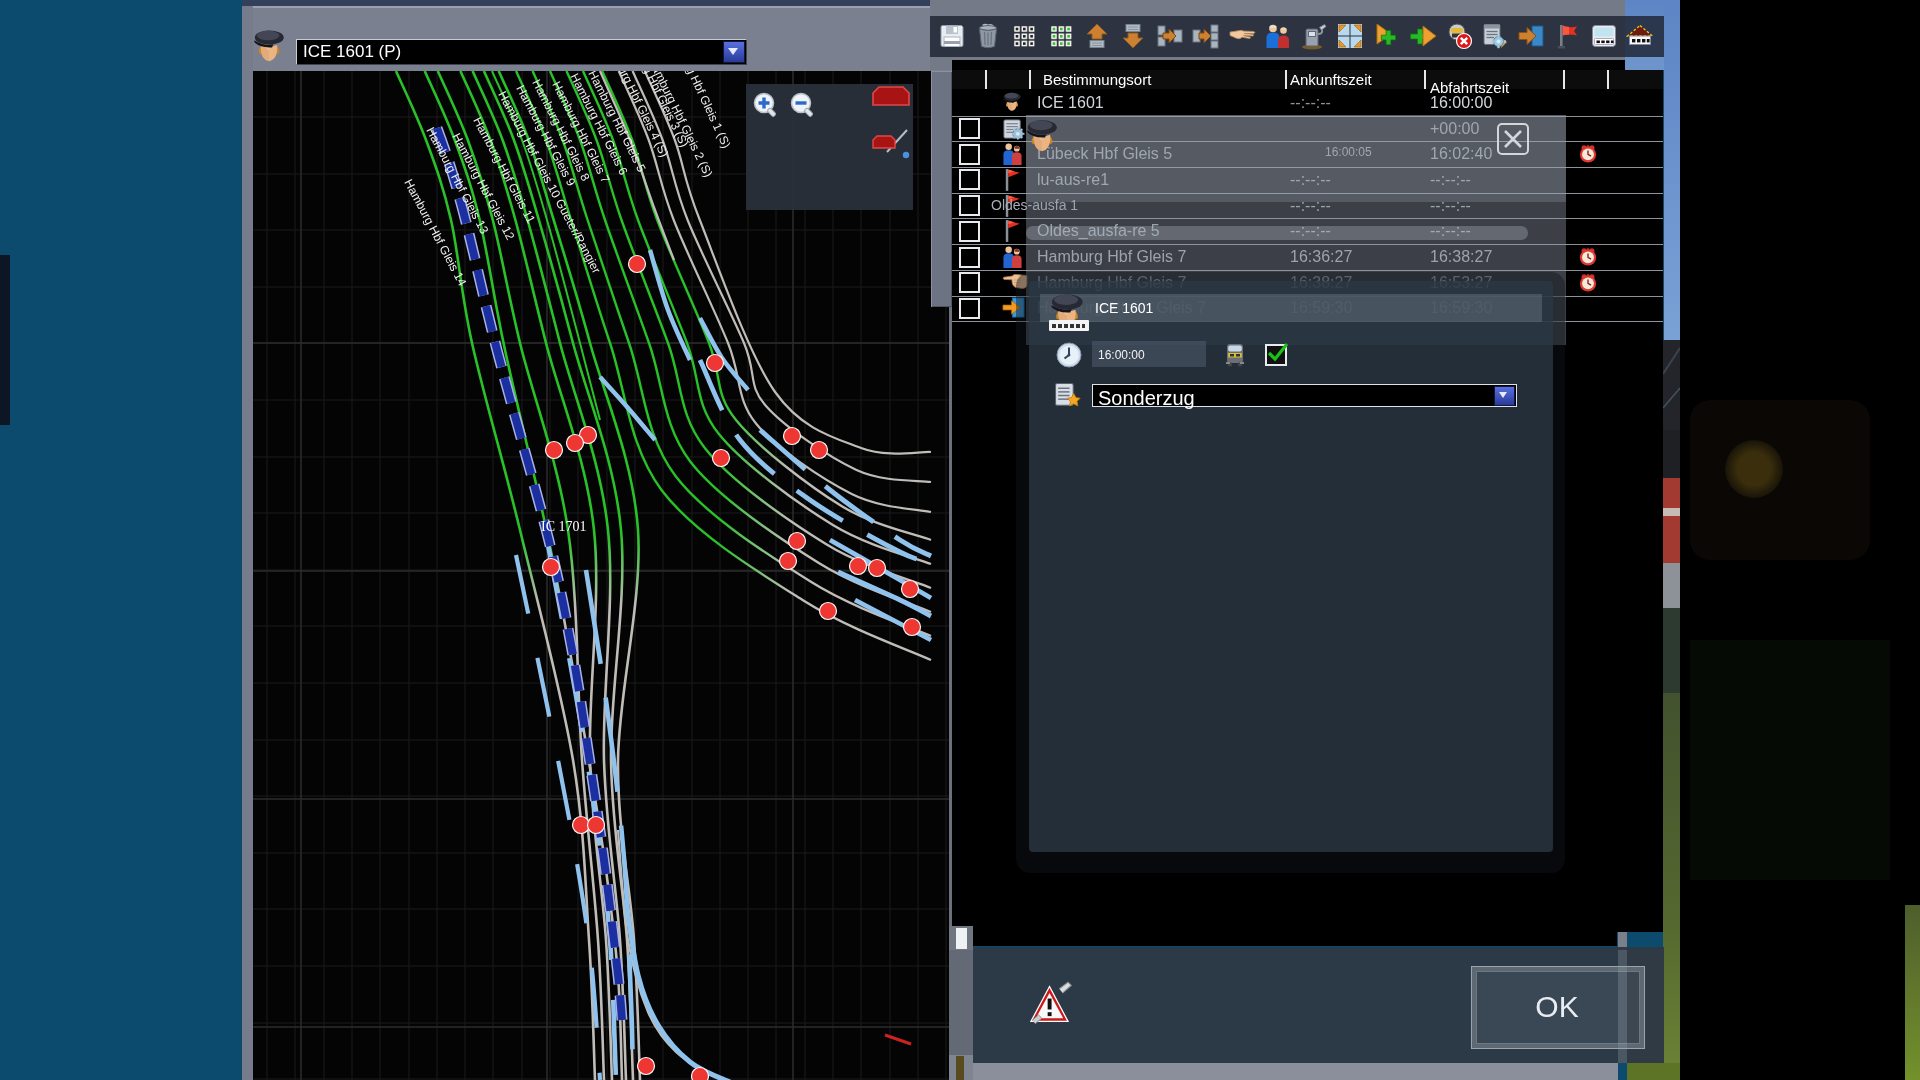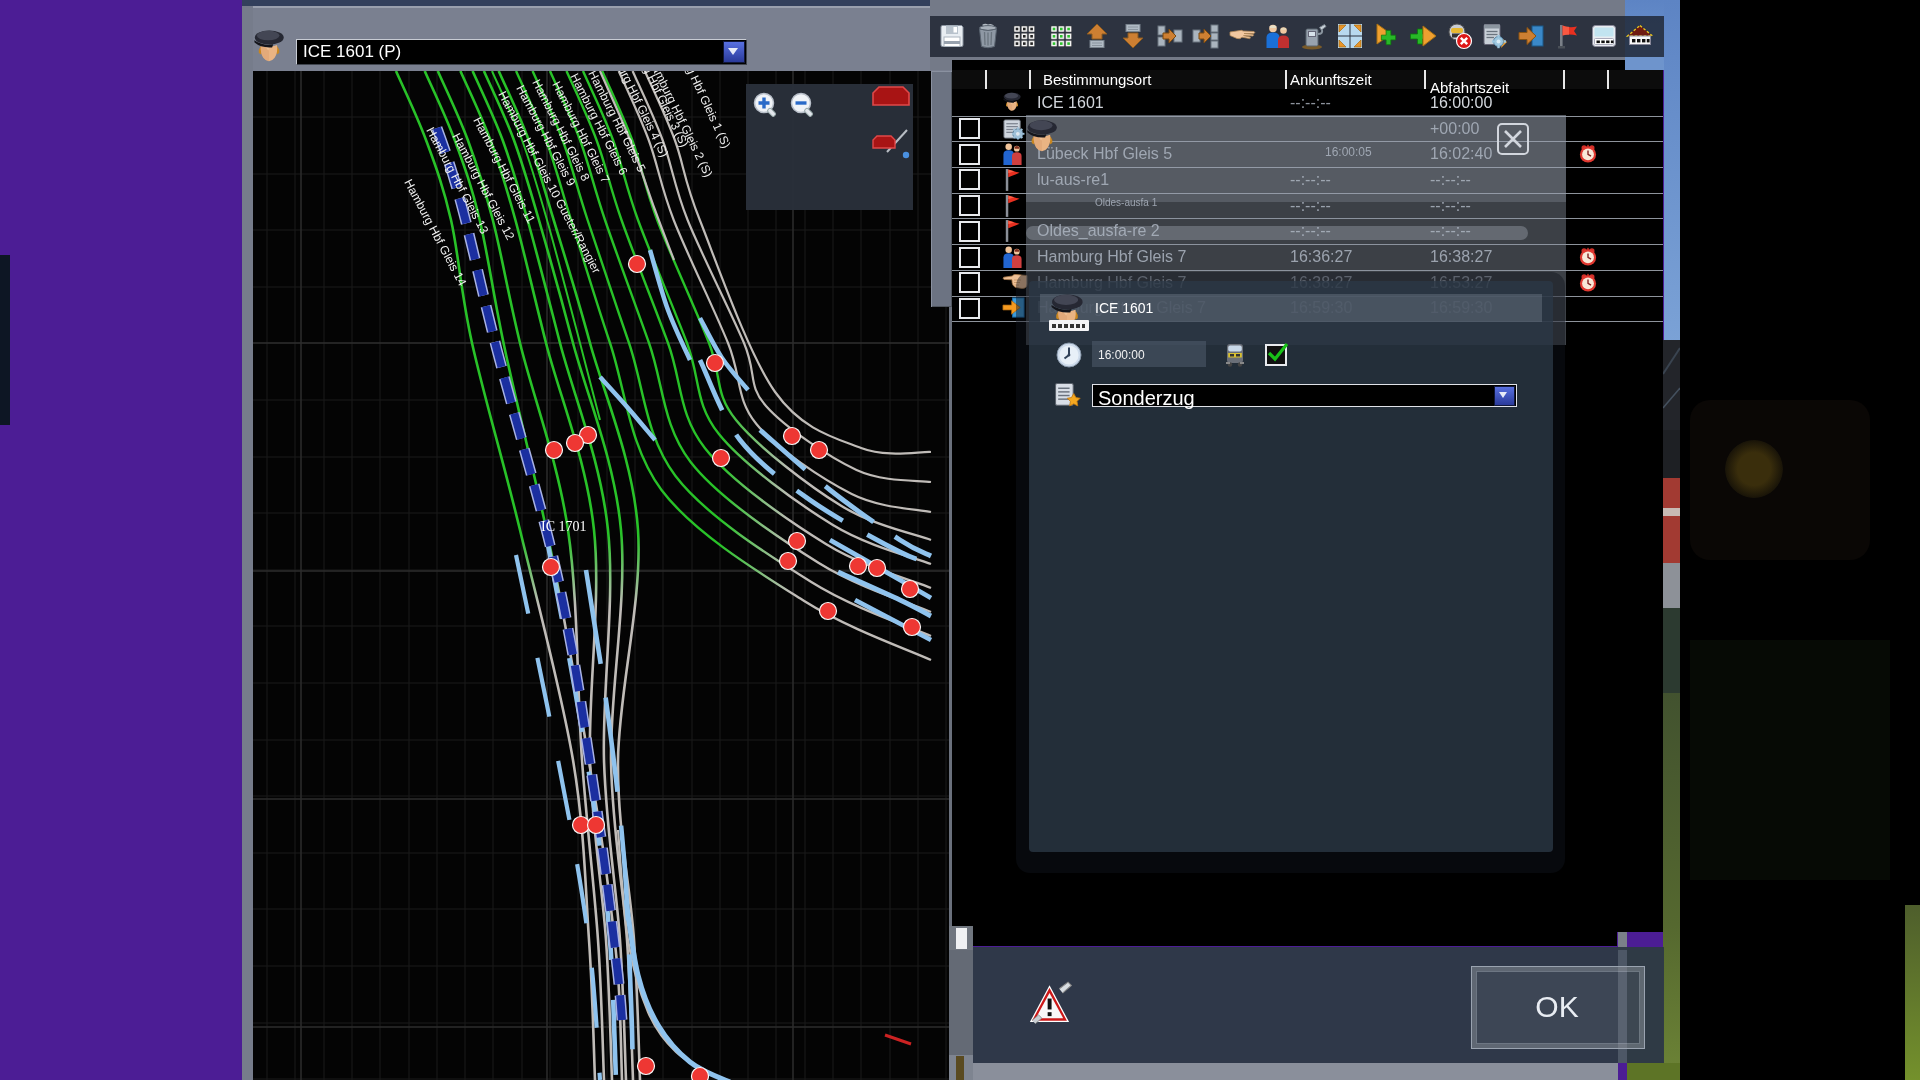--- a/index.html
+++ b/index.html
@@ -1,16 +1,16 @@
 <!DOCTYPE html>
 <html><head>
 <meta charset="utf-8">
 <style>
   html,body{margin:0;padding:0;background:#000;}
-  #root{position:relative;width:1920px;height:1080px;overflow:hidden;background:#4c1d95;
+  #root{position:relative;width:1920px;height:1080px;overflow:hidden;background:#0c4a6e;
         font-family:"Liberation Sans",sans-serif;}
   .abs{position:absolute;}
 </style>
 </head>
 <body>
 <div id="root">
 
 <div class="abs" style="left:242px;top:0;width:713px;height:7px;background:#33405c;"></div>
 
 <div class="abs" style="left:1664px;top:0;width:16px;height:345px;background:linear-gradient(#5d84c4,#7ba2d6);"></div>
@@ -488,31 +488,31 @@
         <div class="abs" style="left:1037px;top:171px;font-size:16px;color:#a8aeb8;">lu-aus-re1</div>
         <div class="abs" style="left:1290px;top:171px;font-size:16px;color:#a8aeb8;">--:--:--</div>
         <div class="abs" style="left:1430px;top:171px;font-size:16px;color:#a8aeb8;">--:--:--</div>
         <div class="abs" style="left:952px;top:218px;width:711px;height:1px;background:#8d939b;"></div>
         <div class="abs" style="left:959px;top:195px;width:17px;height:17px;border:2px solid #e8eaee;background:#000;"></div>
         <div class="abs" style="left:1002px;top:194px;"><svg width="19" height="23" viewBox="0 0 20 24">
 <rect x="4" y="1" width="2.6" height="23" fill="#8a8f98"></rect>
 <path d="M6.6 1.5 L18.5 5 L6.6 9.5 Z" fill="#e83020"></path>
 <path d="M6.6 1.5 L13 3.4 L6.6 5.5 Z" fill="#ff6a50" opacity="0.8"></path>
 </svg></div>
-        <div class="abs" style="left:1095px;top:197px;font-size:10px;color:#a8aeb8;">Oldes-ausfa 1</div>
+        <div class="abs" style="left:991px;top:197px;font-size:14px;color:#a8aeb8;">Oldes-ausfa 1</div>
         <div class="abs" style="left:1290px;top:197px;font-size:16px;color:#a8aeb8;">--:--:--</div>
         <div class="abs" style="left:1430px;top:197px;font-size:16px;color:#a8aeb8;">--:--:--</div>
         <div class="abs" style="left:952px;top:244px;width:711px;height:1px;background:#8d939b;"></div>
         <div class="abs" style="left:959px;top:221px;width:17px;height:17px;border:2px solid #e8eaee;background:#000;"></div>
         <div class="abs" style="left:1002px;top:219px;"><svg width="19" height="23" viewBox="0 0 20 24">
 <rect x="4" y="1" width="2.6" height="23" fill="#8a8f98"></rect>
 <path d="M6.6 1.5 L18.5 5 L6.6 9.5 Z" fill="#e83020"></path>
 <path d="M6.6 1.5 L13 3.4 L6.6 5.5 Z" fill="#ff6a50" opacity="0.8"></path>
 </svg></div>
-        <div class="abs" style="left:1037px;top:222px;font-size:16px;color:#a8aeb8;">Oldes_ausfa-re 2</div>
+        <div class="abs" style="left:1037px;top:222px;font-size:16px;color:#a8aeb8;">Oldes_ausfa-re 5</div>
         <div class="abs" style="left:1290px;top:222px;font-size:16px;color:#a8aeb8;">--:--:--</div>
         <div class="abs" style="left:1430px;top:222px;font-size:16px;color:#a8aeb8;">--:--:--</div>
         <div class="abs" style="left:952px;top:270px;width:711px;height:1px;background:#8d939b;"></div>
         <div class="abs" style="left:959px;top:247px;width:17px;height:17px;border:2px solid #e8eaee;background:#000;"></div>
         <div class="abs" style="left:1002px;top:245px;"><svg width="21" height="23" viewBox="0 0 22 24">
 <circle cx="7" cy="5" r="3.4" fill="#f0c49a"></circle>
 <path d="M1.5 24 L1.5 13 Q1.5 8.6 7 8.6 Q12.5 8.6 12.5 13 L12.5 24 Z" fill="#2265d0"></path>
 <circle cx="15.5" cy="7" r="3" fill="#f0c49a"></circle>
 <path d="M10.5 24 L10.5 14.5 Q10.5 10.6 15.5 10.6 Q20.5 10.6 20.5 14.5 L20.5 24 Z" fill="#d04040"></path>
 <path d="M13.2 5.2 Q15.5 3 18 5.2 L18 7 L13.2 7 Z" fill="#803020"></path>

